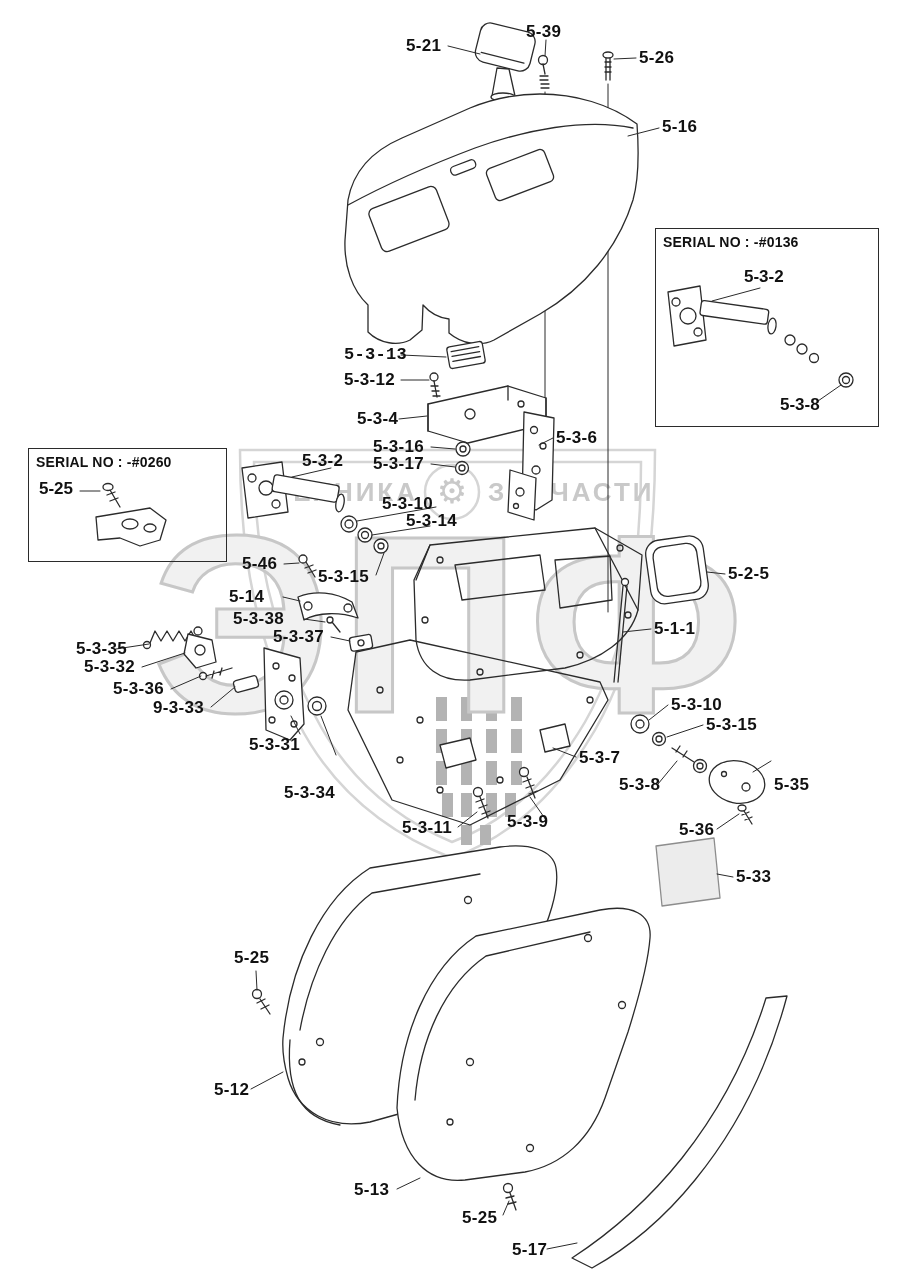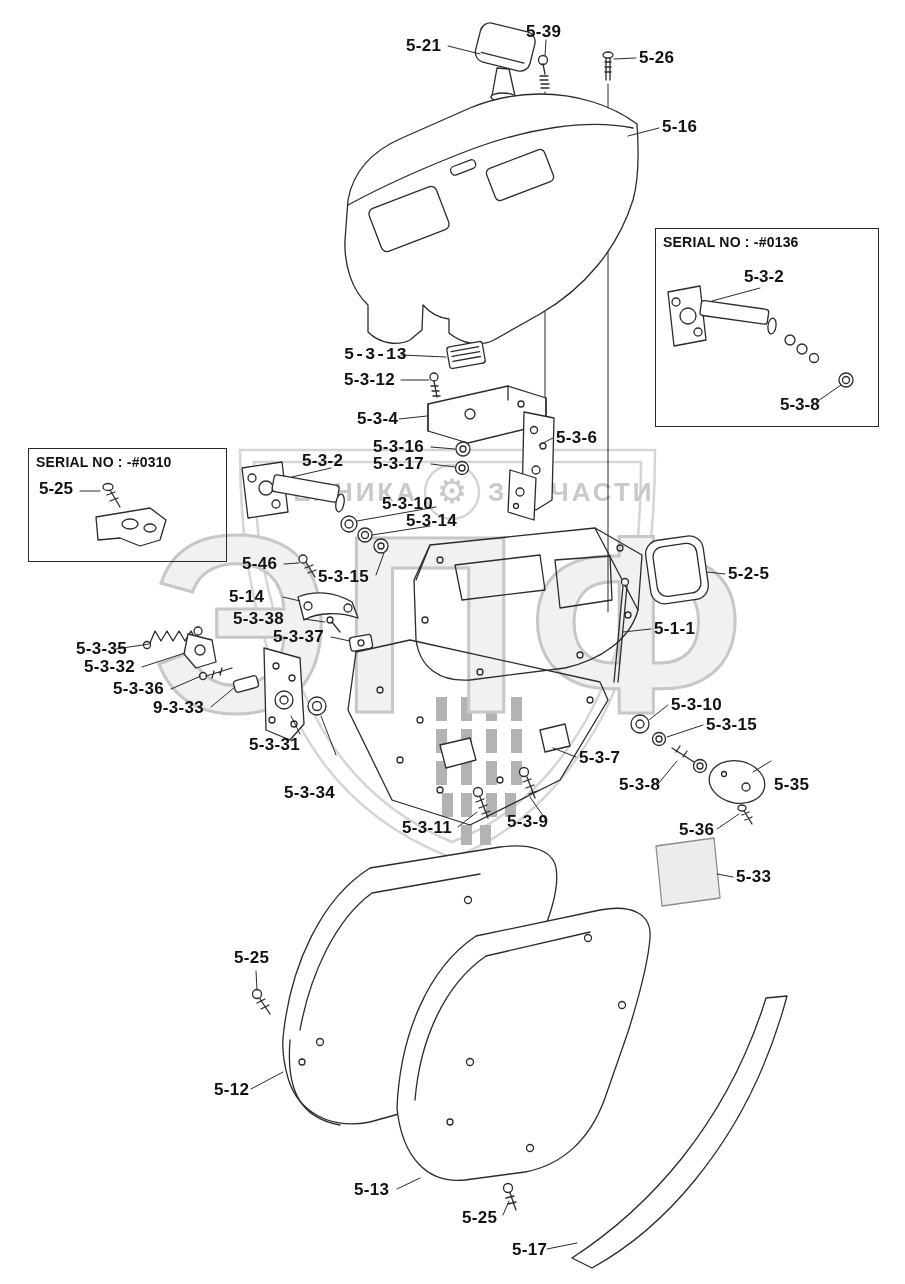--- a/index.html
+++ b/index.html
@@ -328,21 +328,21 @@
     </g>
   </svg>
 
   <div class="serial-box" style="left:655px;top:228px;width:222px;height:197px;">
     <div class="serial-title">SERIAL NO : -#0136</div>
     <div class="box-lbl" style="left:88px;top:38px;">5-3-2</div>
     <div class="box-lbl" style="left:124px;top:166px;">5-3-8</div>
   </div>
 
   <div class="serial-box" style="left:28px;top:448px;width:197px;height:112px;">
-    <div class="serial-title">SERIAL NO : -#0310</div>
+    <div class="serial-title">SERIAL NO : -#0260</div>
     <div class="box-lbl" style="left:10px;top:30px;">5-25</div>
   </div>
 
   <div class="lbl" style="left:406px;top:37px;">5-21</div>
   <div class="lbl" style="left:526px;top:23px;">5-39</div>
   <div class="lbl" style="left:639px;top:49px;">5-26</div>
   <div class="lbl" style="left:662px;top:118px;">5-16</div>
   <div class="lbl" style="left:344px;top:346px;font-family:Liberation Mono, monospace;">5-3-13</div>
   <div class="lbl" style="left:344px;top:371px;">5-3-12</div>
   <div class="lbl" style="left:357px;top:410px;">5-3-4</div>

